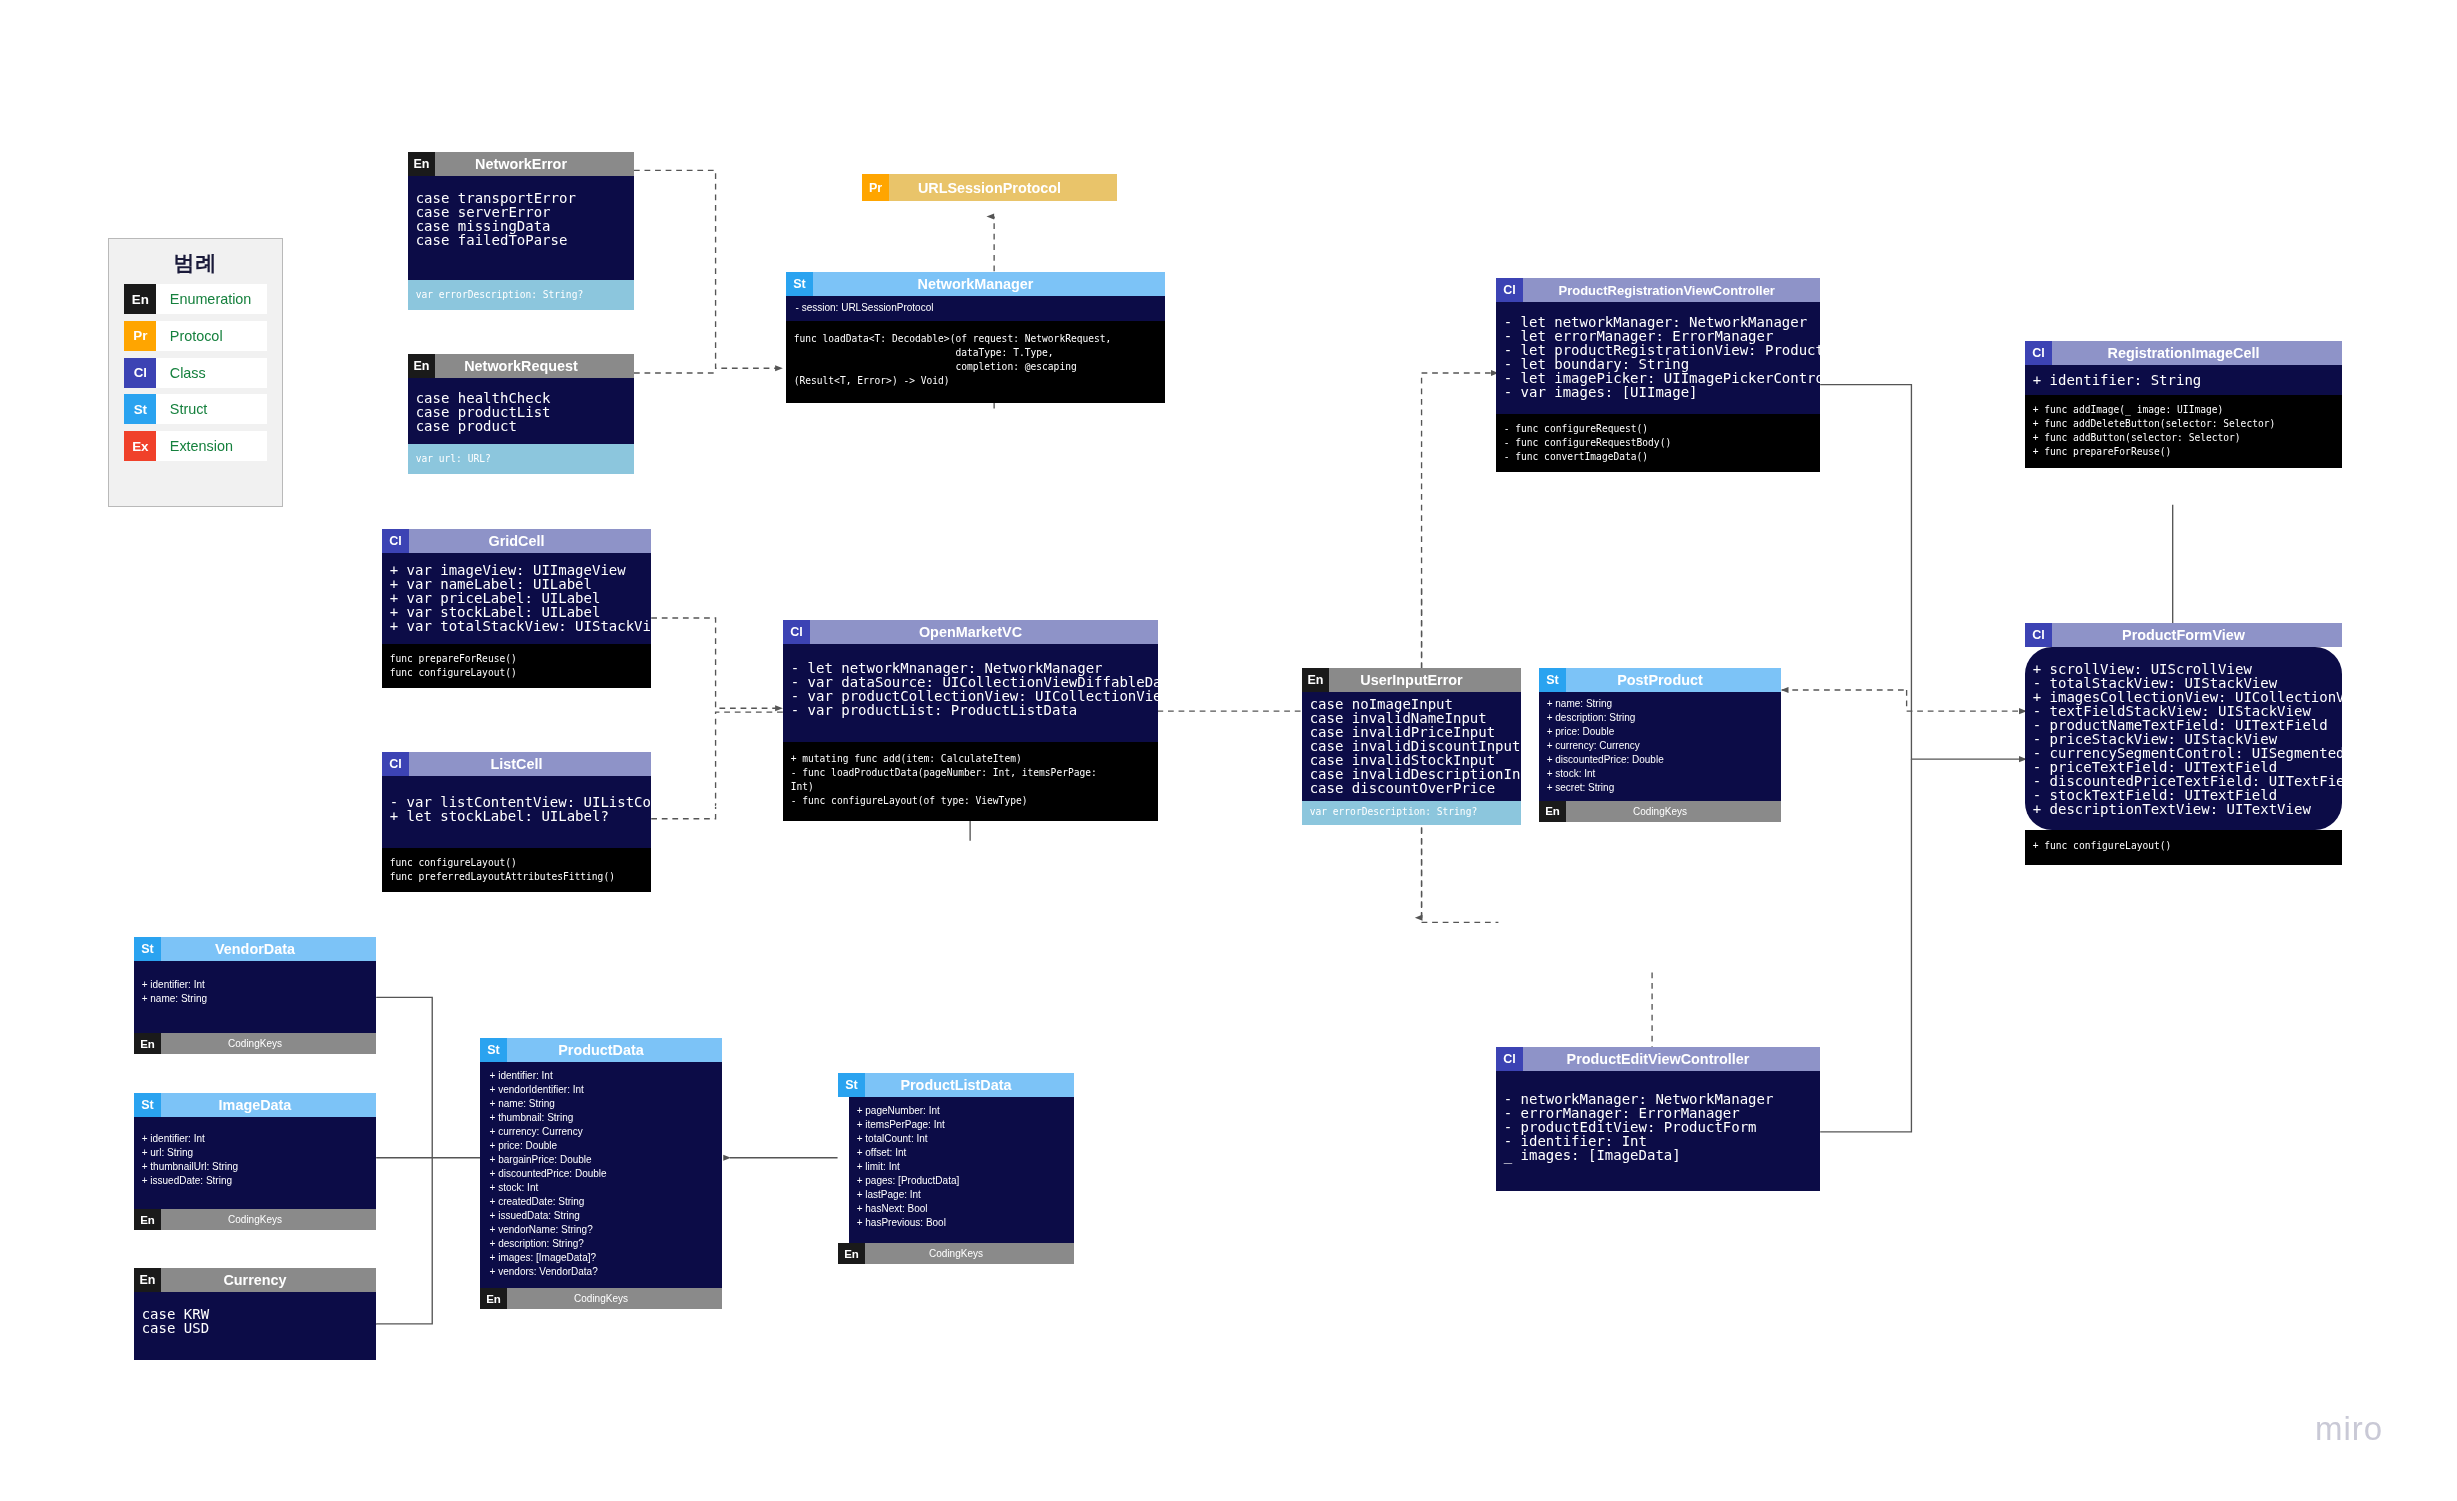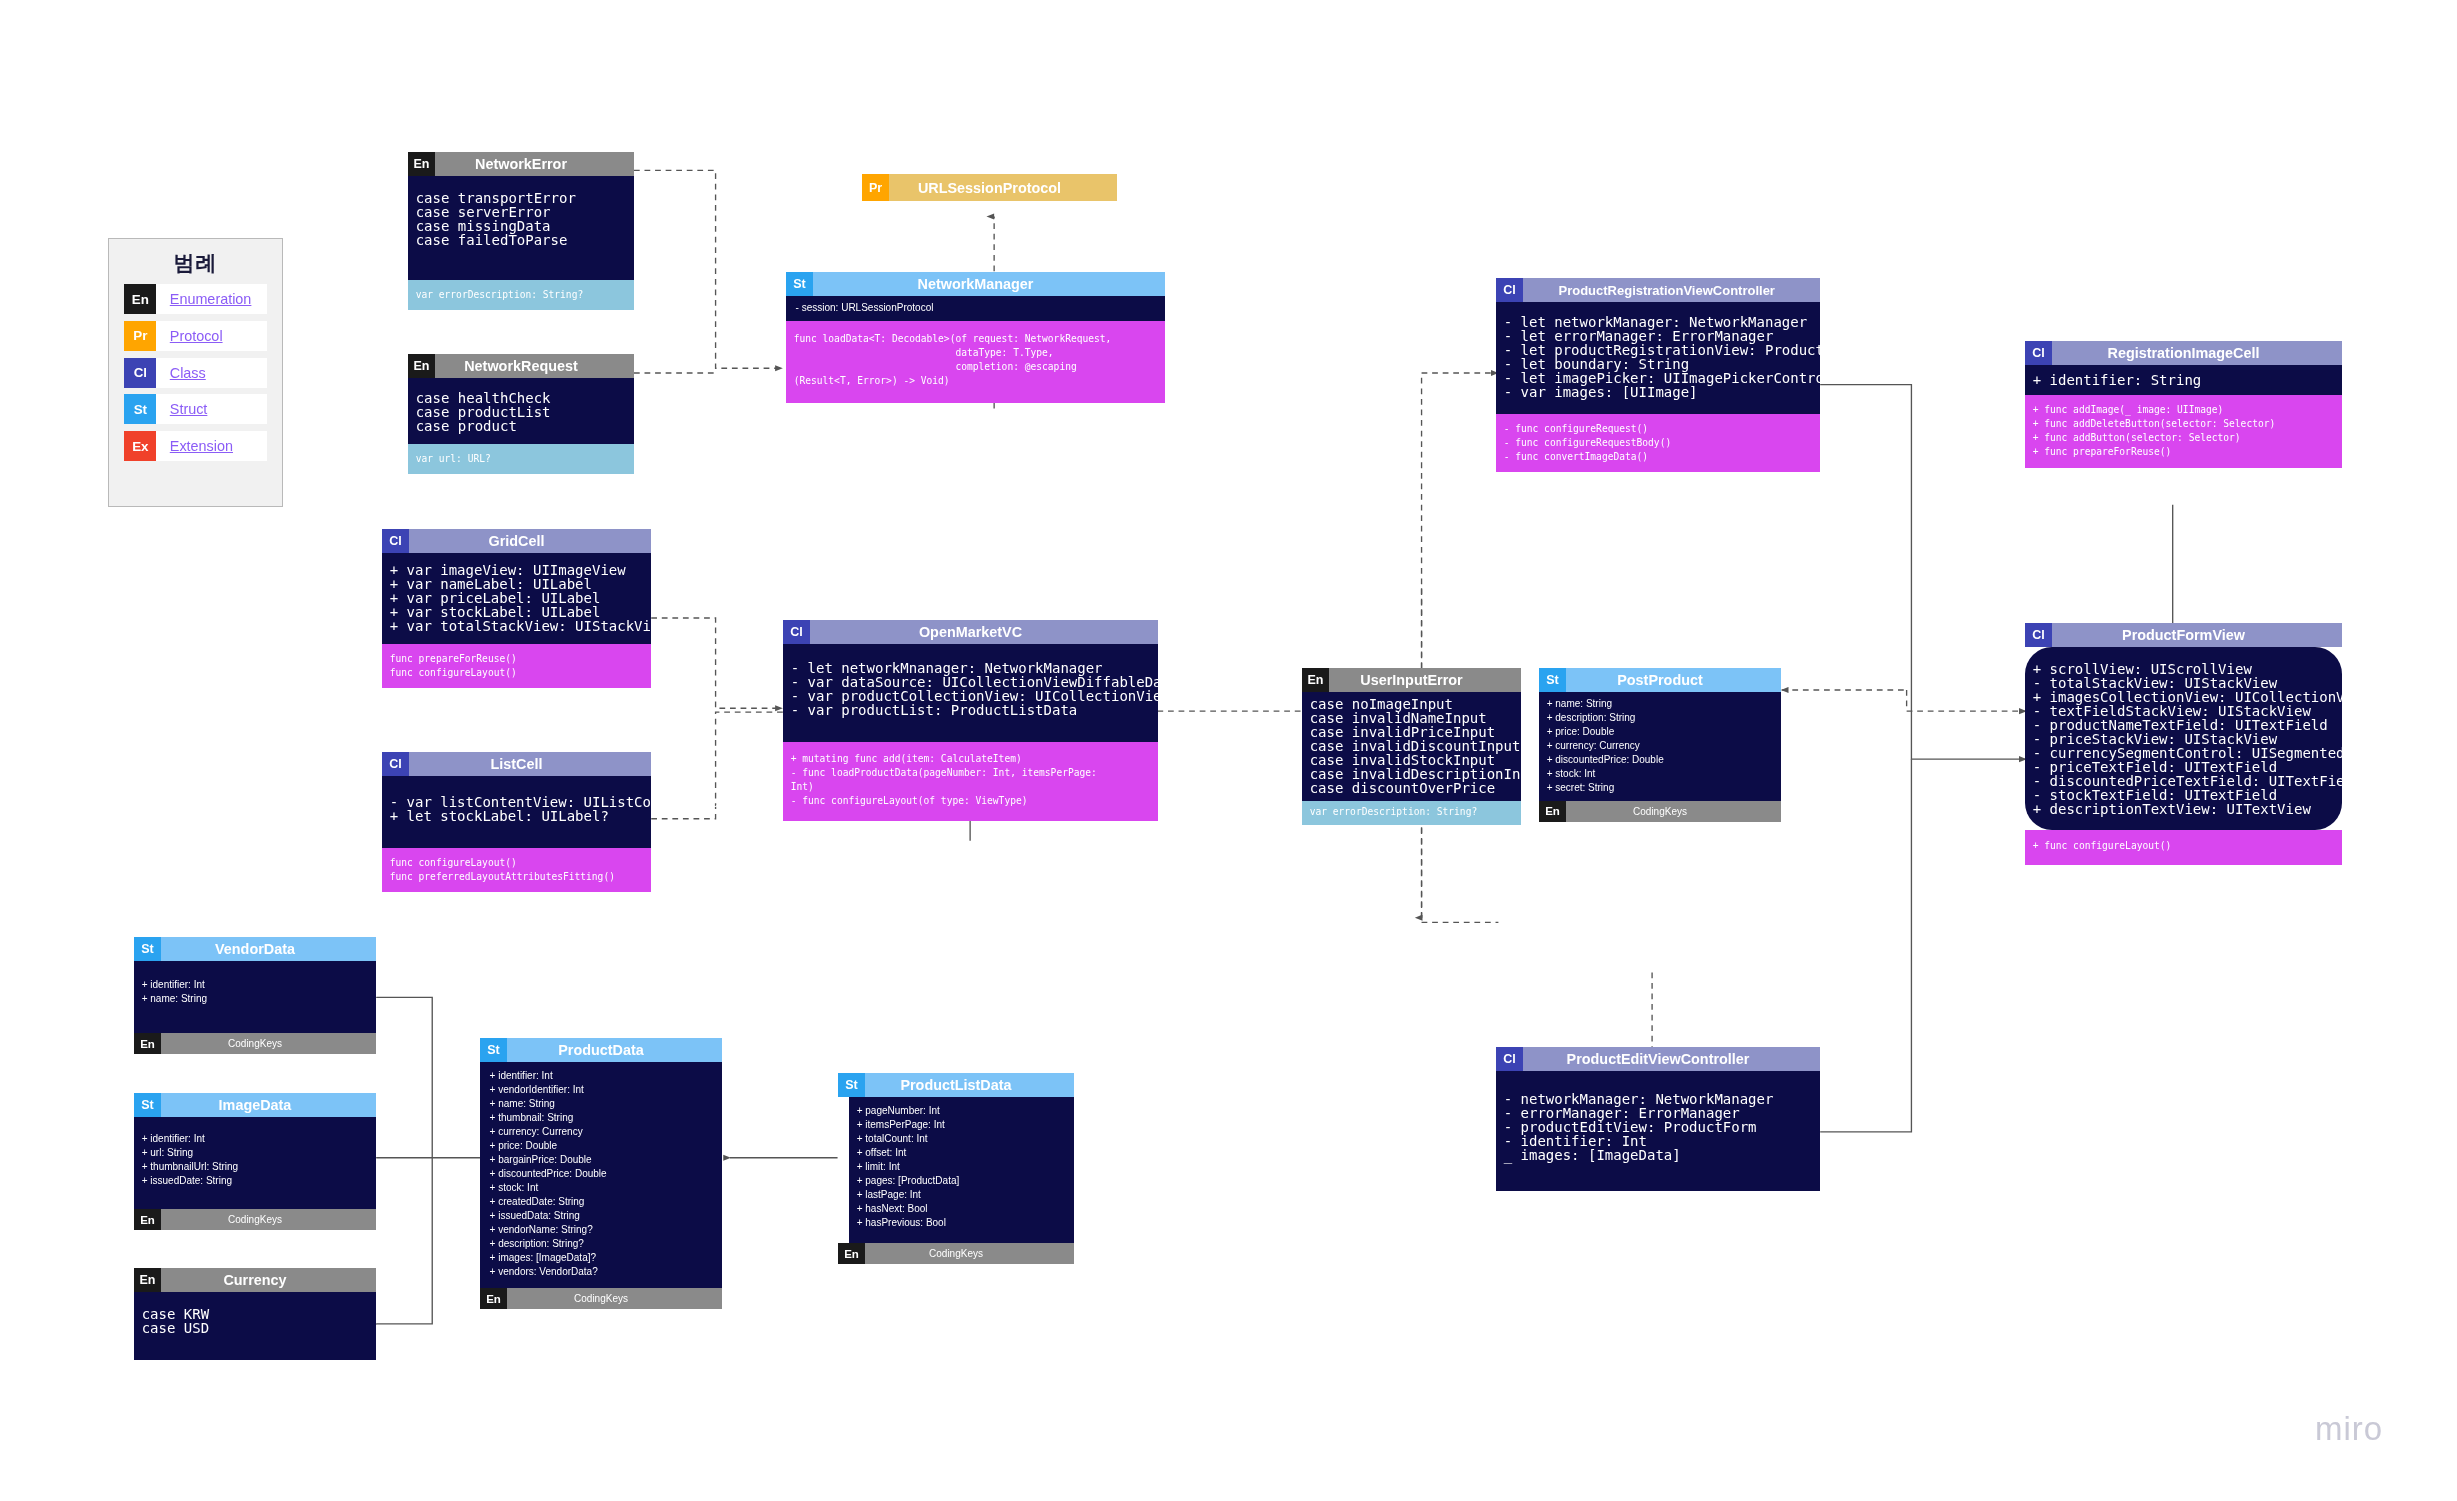--- a/index.html
+++ b/index.html
@@ -12,33 +12,33 @@
 
   
   .legend{position:absolute;background:#f1f1f1;border:1px solid #b9b9b9;
           box-sizing:border-box;}
   .legend-title{text-align:center;font-size:21px;color:#1a1a3a;font-weight:700;
                 padding:9.6px 0 7.7px;letter-spacing:1px;}
   .legend-row{display:flex;align-items:stretch;margin:0 15.4px 6.7px 15.4px;height:30px;}
   .legend-badge{width:32px;display:flex;align-items:center;justify-content:center;
                 color:#fff;font-weight:700;font-size:13.4px;}
   .legend-label{flex:1;background:#fff;display:flex;align-items:center;
-                padding-left:13.4px;font-size:14.4px;color:#8b5cf6;text-decoration:underline;}
+                padding-left:13.4px;font-size:14.4px;color:#15803d;}
 
   
   .card{position:absolute;box-sizing:border-box;}
   .card-head{display:flex;align-items:stretch;height:24px;}
   .head-badge{width:27px;display:flex;align-items:center;justify-content:center;
               color:#fff;font-weight:700;font-size:12.5px;flex:none;}
   .head-title{flex:1;display:flex;align-items:center;justify-content:center;
               color:#ffffff;font-weight:700;font-size:14.4px;padding-right:27px;}
   .attrs{background:#0c0c47;color:#ffffff;font-family:"Liberation Sans",sans-serif;
          font-size:10px;line-height:14px;padding:11.5px 7.7px 11.5px 7.7px;}
   .attrs.mono{font-family:"DejaVu Sans Mono",monospace;font-size:14px;line-height:14px;}
-  .methods{background:#d946ef;color:#ffffff;font-family:"DejaVu Sans Mono",monospace;
+  .methods{background:#000000;color:#ffffff;font-family:"DejaVu Sans Mono",monospace;
            font-size:9.6px;line-height:14px;padding:7.7px 7.7px 8.6px 7.7px;}
   .methods.lt{background:#8cc6dd;}
   .row{white-space:pre;}
 
   .coding{display:flex;align-items:stretch;height:21px;background:#8a8a8a;}
   .coding .cb{width:27px;background:#1a1a1a;color:#fff;font-weight:700;font-size:11.5px;
               display:flex;align-items:center;justify-content:center;flex:none;}
   .coding .ct{flex:1;display:flex;align-items:center;justify-content:center;
               color:#fff;font-size:10px;padding-right:27px;}
 

